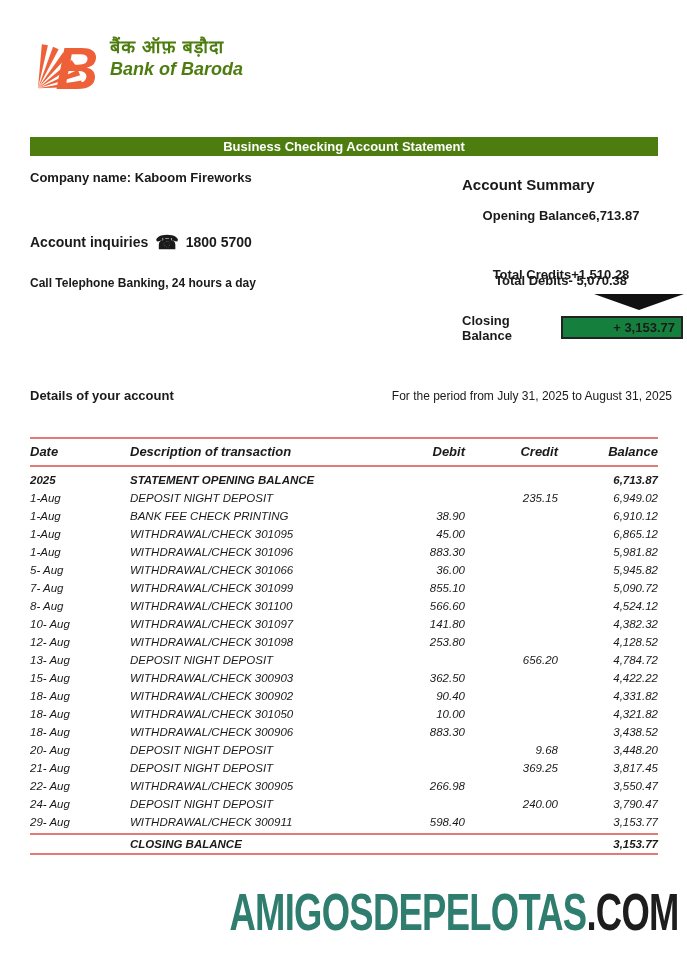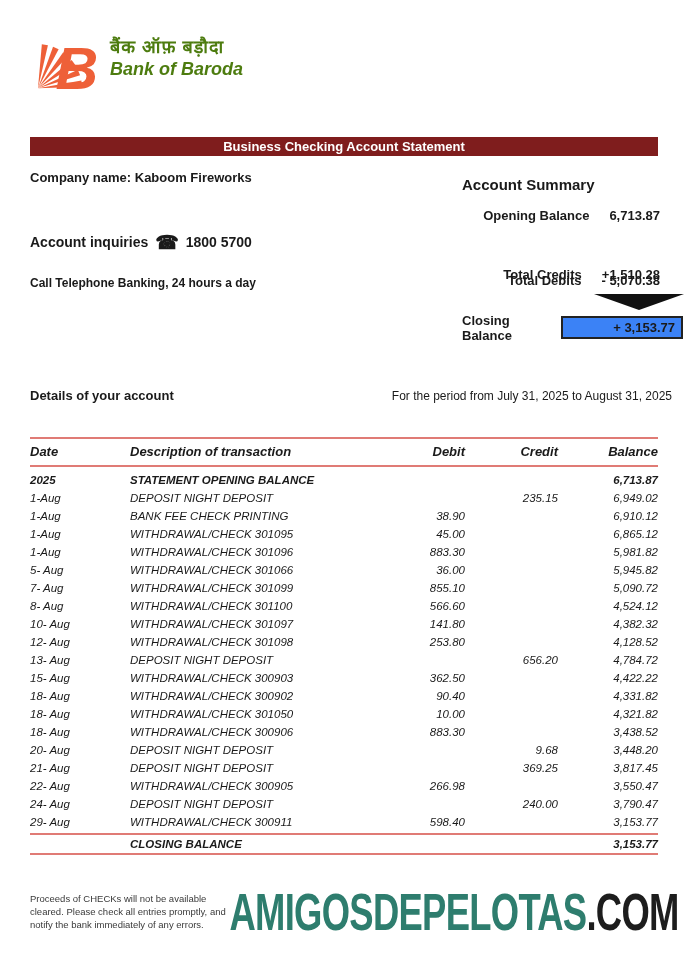--- a/index.html
+++ b/index.html
@@ -9,46 +9,46 @@
 
   
   .logo { position:absolute; left:30px; top:26px; display:flex; align-items:flex-start; }
   .logo svg { display:block; }
   .logo-text { margin-left:8px; margin-top:10px; color:#4d7c0f; }
   .logo-text .hindi { font-size:18px; font-weight:bold; line-height:22px; letter-spacing:1px; }
   .logo-text .eng { font-size:18px; font-weight:bold; font-style:italic; line-height:22px; }
 
   
   .title-bar { position:absolute; left:30px; top:137px; width:628px; height:19px;
-    background:#7f1d1d; color:#fff; font-size:13px; font-weight:bold;
+    background:#4d7c0f; color:#fff; font-size:13px; font-weight:bold;
     text-align:center; line-height:19px; }
 
   
   .company-line { position:absolute; left:30px; font-size:13px; font-weight:bold; line-height:16px; }
   .company-name { top:170px; }
   .company-address { top:186px; }
   .inquiries { position:absolute; left:30px; top:231px; font-size:14px; font-weight:bold; }
   .inquiries .phone-icon { font-size:19px; vertical-align:-2px; padding:0 3px; }
   .tel-banking { position:absolute; left:30px; top:276px; font-size:12px; font-weight:bold;text-align:center; }
 
   
   .summary-heading { position:absolute; left:462px; top:176px; font-size:15px; font-weight:bold; }
   .sum-row { position:absolute; left:462px; width:198px; display:flex;
-    justify-content:flex-end; font-size:13px; font-weight:bold;gap:20px; }
+    justify-content:center; font-size:13px; font-weight:bold; }
   .sum-row.r0 { top:208px; }
   .sum-row.r1 { top:241px;margin-top:26px; }
   .sum-row.r2 { top:273px; }
   .sum-arrow { position:absolute; left:594px; top:294px; width:0; height:0;
     border-left:45px solid transparent; border-right:45px solid transparent;
     border-top:16px solid #111; }
   .closing-row { position:absolute; left:462px; top:316px; width:221px; height:23px;
     display:flex; align-items:center; justify-content:space-between;
     font-size:13px; font-weight:bold; }
   .closing-box { width:124px; height:23px; border:2px solid #222; text-align:right;
-    line-height:19px; padding-right:6px; background:#3b82f6; }
+    line-height:19px; padding-right:6px; background:#15803d; }
 
   
   .details-heading { position:absolute; left:30px; top:388px; font-size:13px; font-weight:bold; }
   .period { position:absolute; right:15px; top:389px; font-size:12px; }
 
   
   .txn-table { position:absolute; left:30px; top:437px; width:628px;font-style:italic; }
   .thead { display:grid; grid-template-columns:100px 205px 130px 93px 100px;
     border-top:2px solid #E07B75; border-bottom:2px solid #E07B75;
     font-size:13px; font-weight:bold; padding:5px 0 6px 0; }
@@ -281,22 +281,17 @@
       </div>
     <div class="closing-line">
       <div class="cell date"></div>
       <div class="cell desc">CLOSING BALANCE</div>
       <div class="cell debit"></div>
       <div class="cell credit"></div>
       <div class="cell balance">3,153.77</div>
     </div>
   </div>
 
-  <div class="disclaimer">
-    <div>Proceeds of CHECKs will not be available</div>
-    <div>cleared. Please check all entries promptly, and</div>
-    <div>notify the bank immediately of any errors.</div>
-  </div>
   <div class="brand">
     <span class="brand-name">AMIGOSDEPELOTAS</span><span class="brand-tld">.COM</span>
   </div>
 
 </div>
 
 </body></html>

